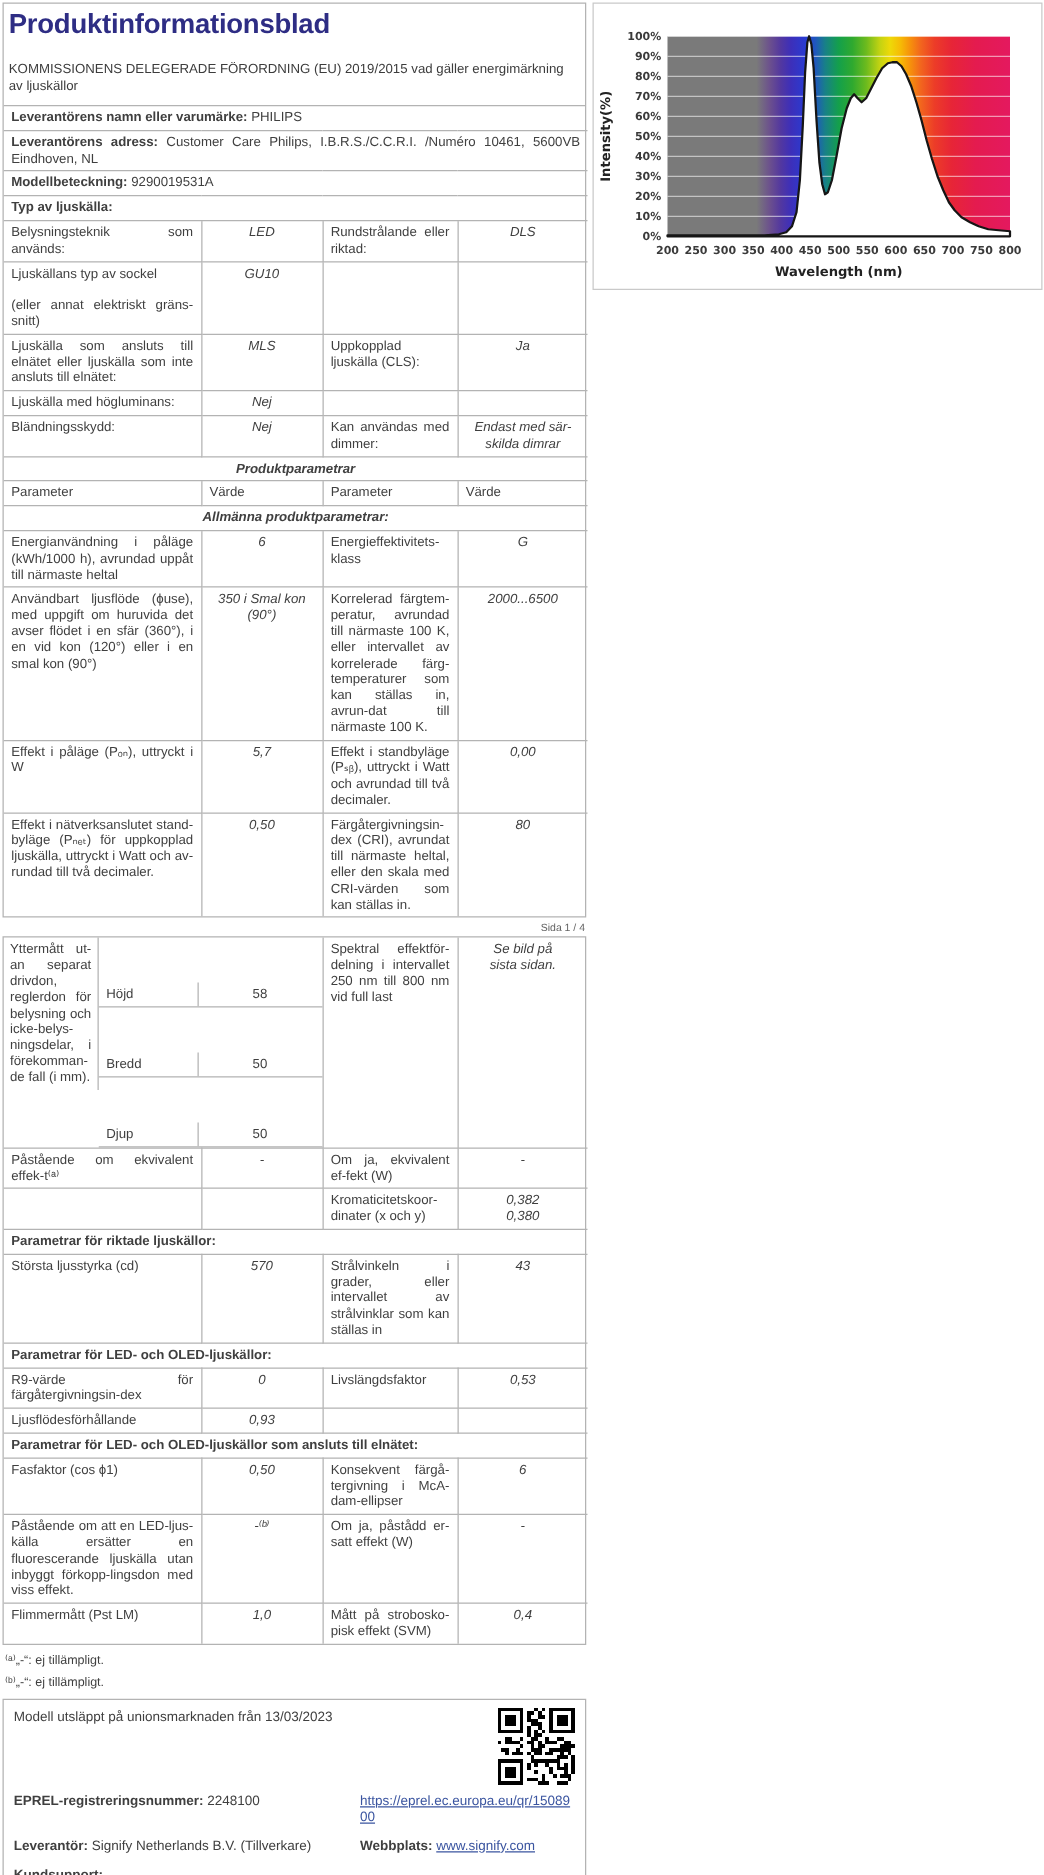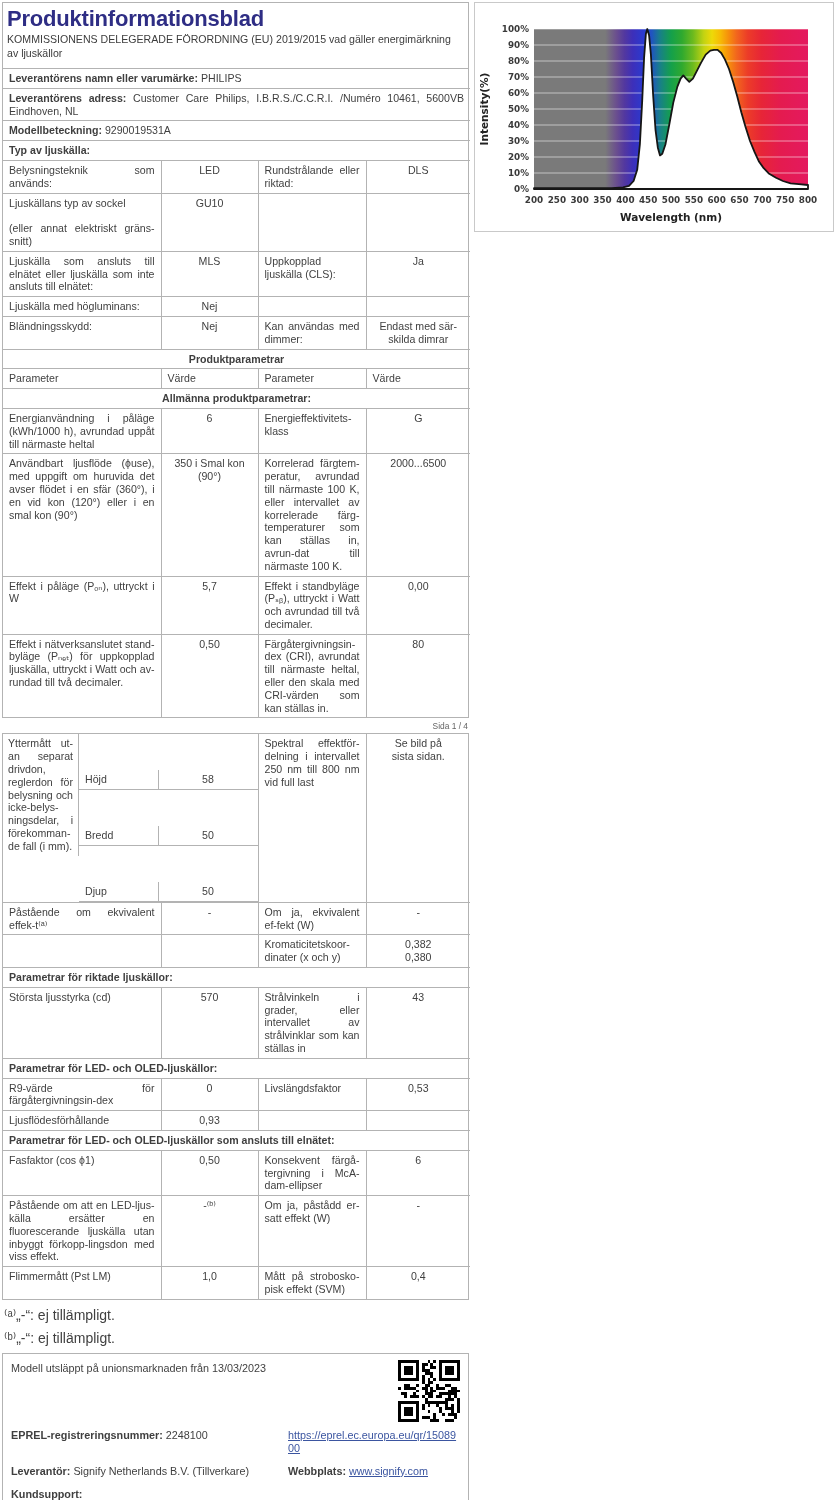--- a/index.html
+++ b/index.html
@@ -7,44 +7,44 @@
   }
   *{box-sizing:border-box;margin:0;padding:0;}
   html,body{background:#fff;}
   body{font-family:"Liberation Sans","DejaVu Sans",sans-serif;color:var(--text);}
   .page{position:relative;width:835px;height:1500px;overflow:hidden;background:#fff;}
   .left{position:absolute;left:2px;top:2px;width:467px;}
 
   
   .box{border:1px solid var(--border);}
   .title-area{padding:3px 8px 8px 4px;border-bottom:1px solid var(--border);}
-  h1{font-size:22px;line-height:26px;color:var(--title);font-weight:bold;letter-spacing:-0.2px;margin-bottom:0;}
+  h1{font-size:22px;line-height:26px;color:var(--title);font-weight:bold;letter-spacing:-0.2px;margin-bottom:16px;}
   .subtitle{font-size:10.6px;line-height:14px;color:#3c3c3c;width:452px;}
 
   table.grid{width:100%;border-collapse:collapse;font-size:10.6px;table-layout:fixed;}
   table.grid td{border:1px solid var(--border);padding:3px 6px;vertical-align:top;
     line-height:12.8px;white-space:pre-line;text-align:justify;}
   table.grid td:first-child{border-left:none;}
   table.grid td:last-child{border-right:none;}
   table.grid tr:first-child td{border-top:none;}
   table.grid tr:last-child td{border-bottom:none;}
-  table.grid td.c{text-align:center;}
+  table.grid td.c{text-align:center;font-style:italic;}
   table.grid td.b{font-weight:bold;}
   table.grid td.hd{text-align:left;}
 
   td.dims-outer{padding:0 !important;}
   .dims-wrap{display:flex;align-items:flex-start;}
   .dims-label{width:76px;flex:none;padding:3px 5px;border-right:1px solid var(--border);text-align:justify;}
   .dims-right{flex:1;}
   .dims-row{display:flex;border-bottom:1px solid var(--border);margin-top:36px;}
   .dims-k{flex:1;padding:3px 6px;}
   .dims-v{width:100px;flex:none;border-left:1px solid var(--border);text-align:center;padding:3px 6px;}
 
   .sida{text-align:right;font-size:8.4px;color:#636363;margin:3px 1px 2px 0;}
-  .footnotes{margin:7px 0 7px 2px;font-size:14px;}
+  .footnotes{margin:7px 0 7px 2px;font-size:10px;}
   .footnotes p{margin-bottom:7px;}
 
   
   .contact{position:relative;padding:8px 8px 6px;font-size:10.8px;line-height:13px;margin-top:0;}
   .released{margin-bottom:54px;width:330px;}
   .crow{display:flex;align-items:flex-start;margin-bottom:10px;}
   .crow .lft{width:277px;flex:none;}
   .crow .rgt{width:178px;}
   .lbl{font-weight:bold;}
   .lnk{color:var(--link);text-decoration:underline;cursor:pointer;word-break:break-all;}

